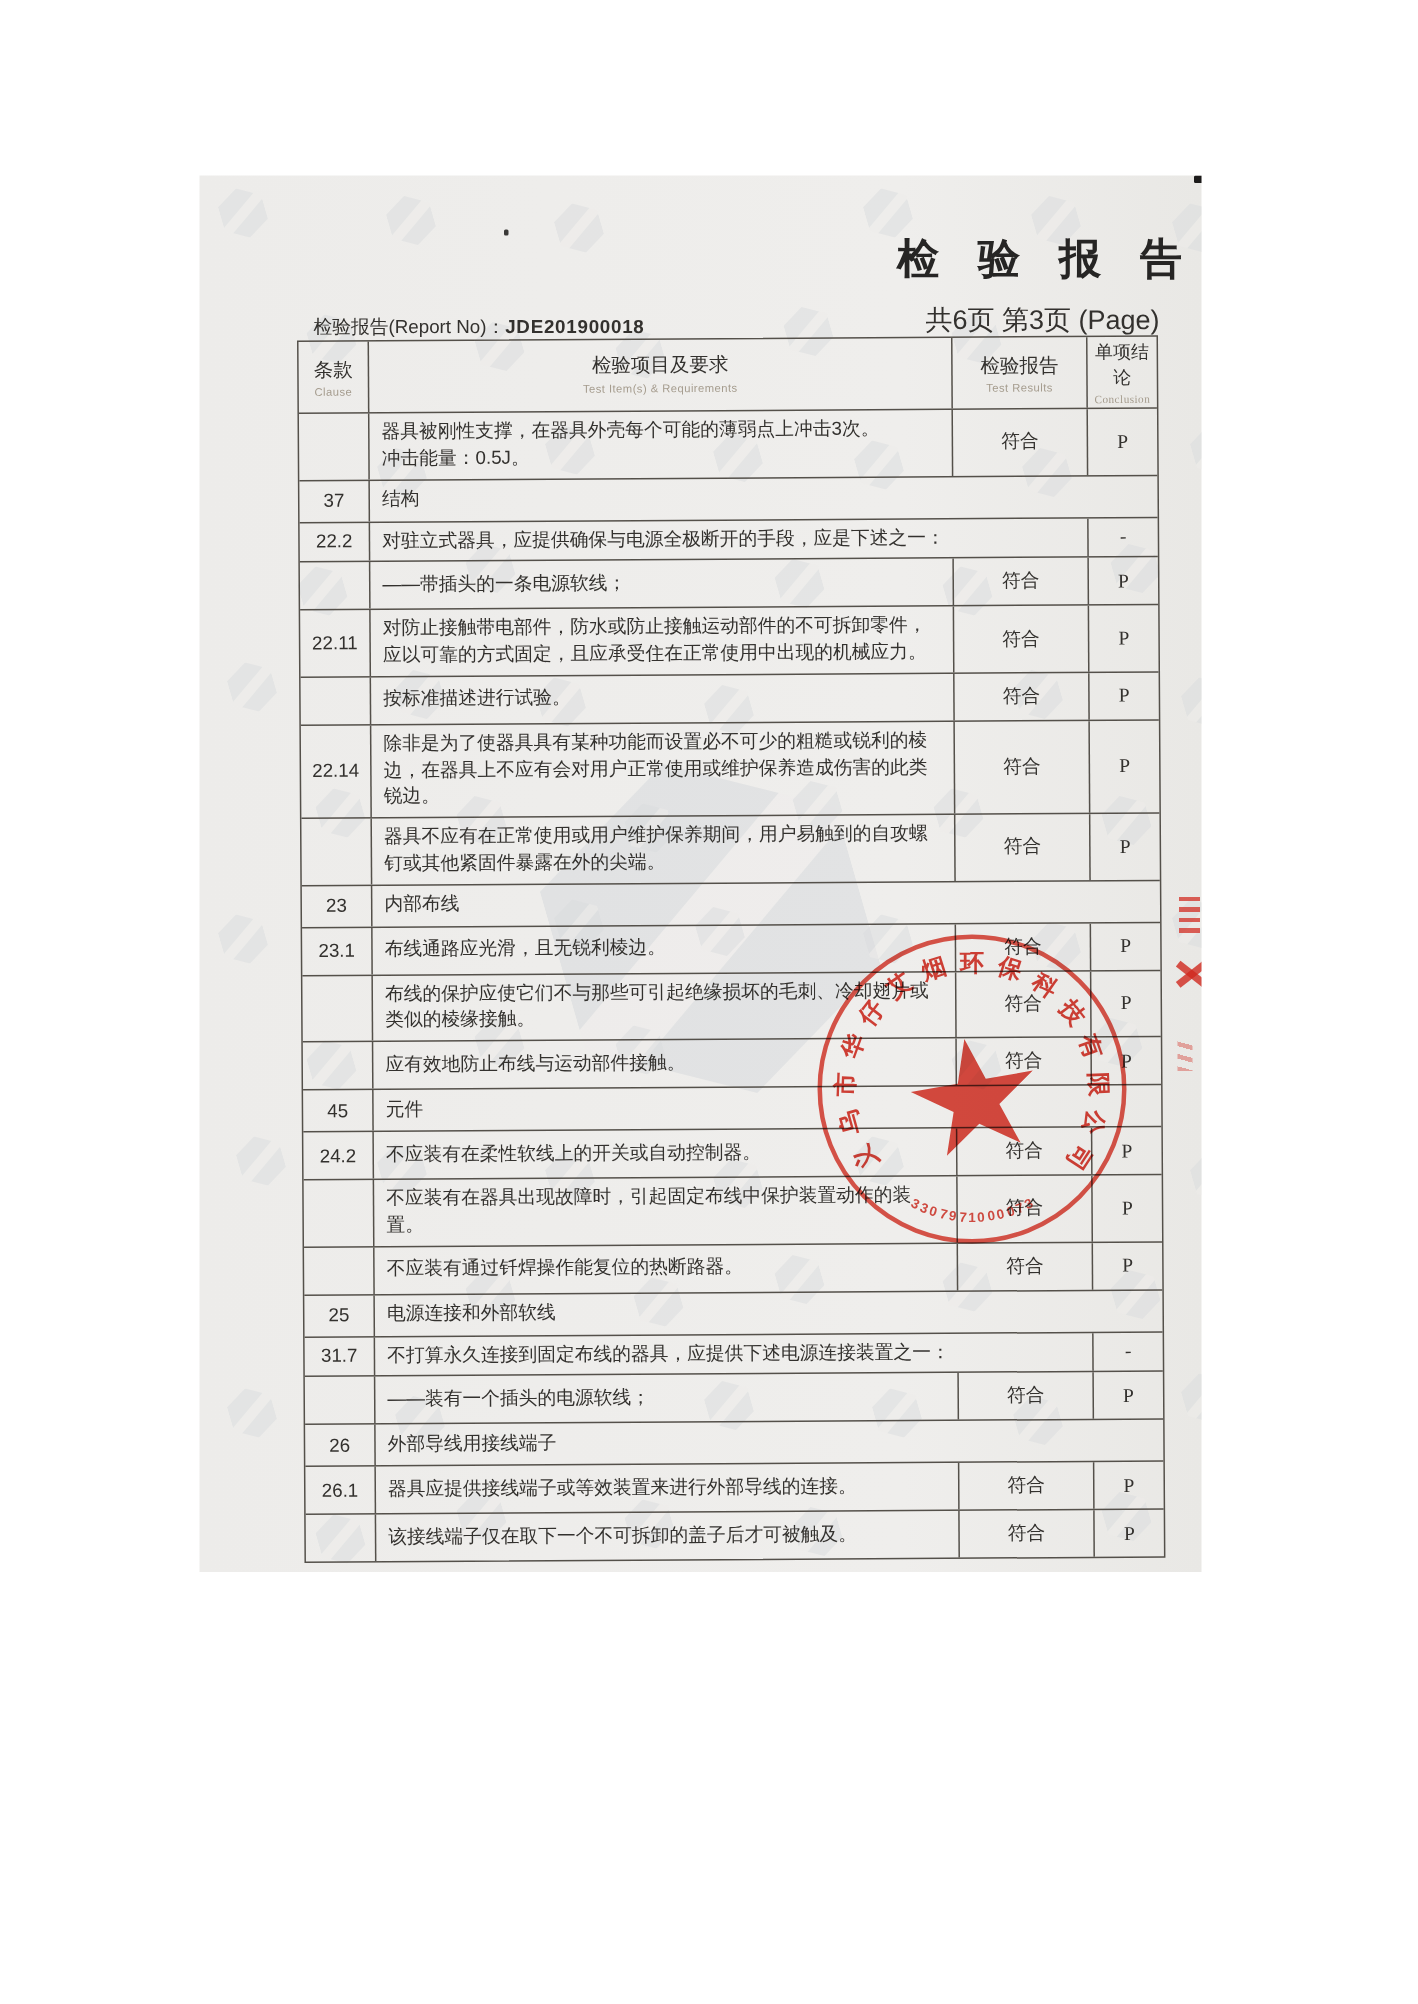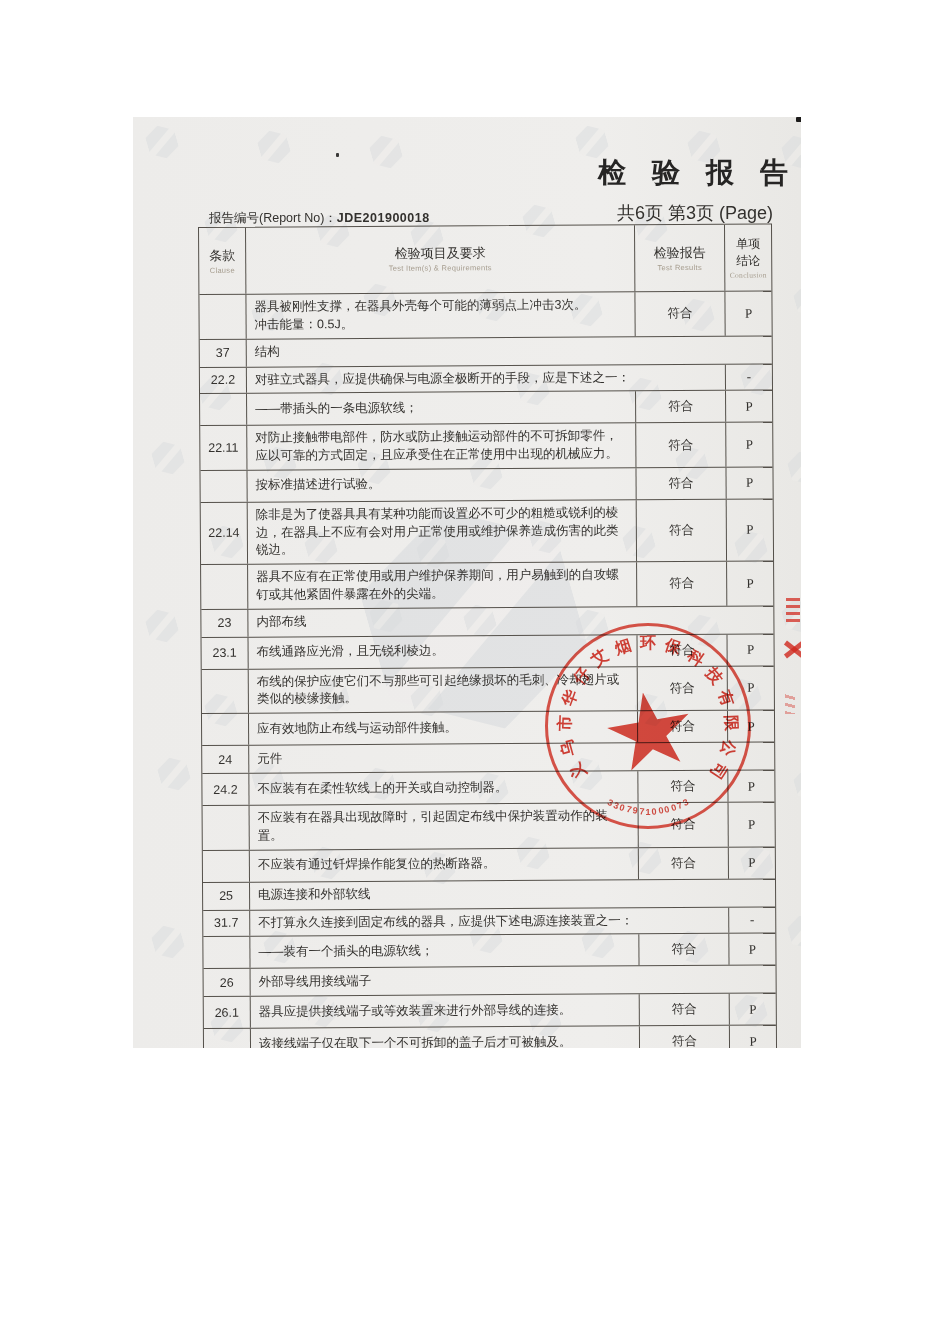--- a/index.html
+++ b/index.html
@@ -160,38 +160,38 @@
       <div class="wm" style="left: 173px; top: 877px;"></div>
       <div class="wm" style="left: 285px; top: 882px;"></div>
       <div class="wm" style="left: 397px; top: 887px;"></div>
       <div class="wm" style="left: 603px; top: 877px;"></div>
     </div>
 
   <div class="title-wrap">
     <div class="title-zh">检验报告</div>
   </div>
 
-  <div class="meta-left"><span>报告编号(Report No)：</span><b>JDE201900018</b></div>
+  <div class="meta-left"><span>检验报告(Report No)：</span><b>JDE201900018</b></div>
   <div class="meta-right">共6页 第3页 (Page)</div>
 
   <div class="rtable">
     <div class="thead">
       <div class="th c-clause">
         <span class="zh">条款</span>
         <span class="en">Clause</span>
       </div>
       <div class="th c-desc" style="padding:2px">
         <span class="zh">检验项目及要求</span>
         <span class="en">Test Item(s) &amp; Requirements</span>
       </div>
       <div class="th c-result">
         <span class="zh">检验报告</span>
         <span class="en">Test Results</span>
       </div>
-      <div class="th c-concl" style="padding:11px">
+      <div class="th c-concl" style="padding:1px">
         <span class="zh" style="font-size:12px">单项结论</span>
         <span class="en">Conclusion</span>
       </div>
     </div>
     <div id="tbody">
   <div class="tr first">
     <div class="td c-clause"></div>
     <div class="td c-desc">器具被刚性支撑，在器具外壳每个可能的薄弱点上冲击3次。
 冲击能量：0.5J。</div>
     <div class="td c-result">符合</div>
@@ -267,21 +267,21 @@
   </div>
 
   <div class="tr normal">
     <div class="td c-clause"></div>
     <div class="td c-desc">应有效地防止布线与运动部件接触。</div>
     <div class="td c-result">符合</div>
     <div class="td c-concl">P</div>
   </div>
 
   <div class="tr section">
-    <div class="td c-clause">24</div>
+    <div class="td c-clause">45</div>
     <div class="td c-desc">元件</div>
 
   </div>
 
   <div class="tr normal">
     <div class="td c-clause">24.2</div>
     <div class="td c-desc">不应装有在柔性软线上的开关或自动控制器。</div>
     <div class="td c-result">符合</div>
     <div class="td c-concl">P</div>
   </div>

